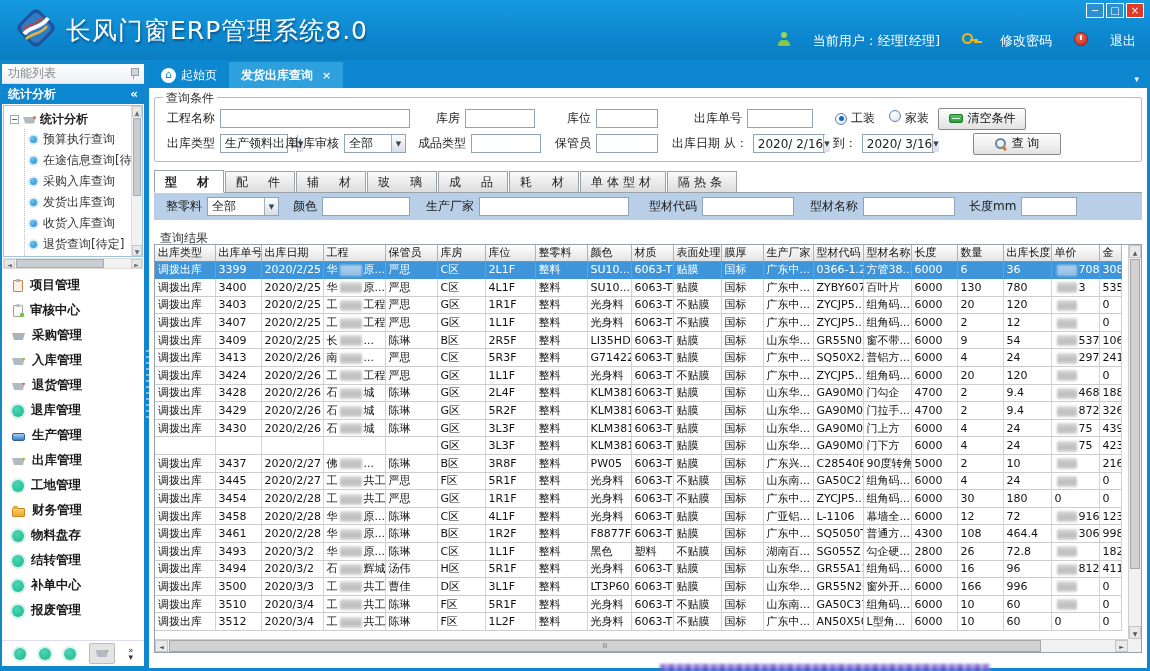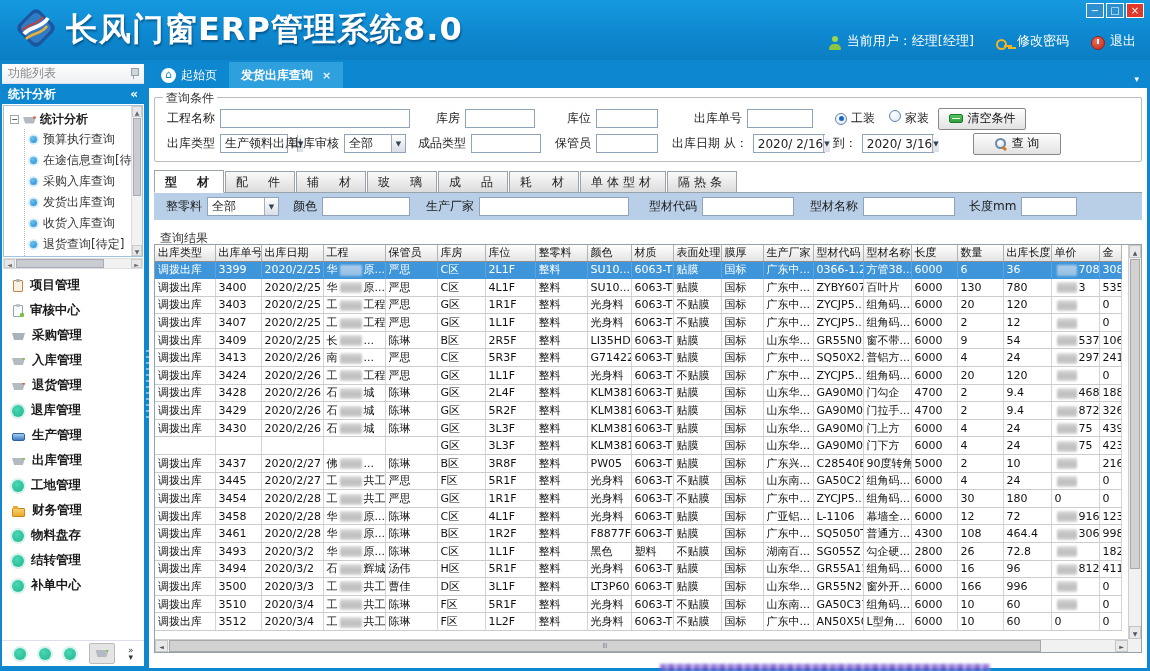--- a/index.html
+++ b/index.html
@@ -1,26 +1,26 @@
 <!DOCTYPE html>
 <html><head>
 <meta charset="utf-8">
 <style>
 *{box-sizing:border-box;margin:0;padding:0}
 body{font-family:"DejaVu Sans","Liberation Sans",sans-serif;background:#666}
 .app{position:relative;width:1150px;height:671px;background:#0d87cf;overflow:hidden}
 
 .topbar{height:60px;position:relative;display:flex;align-items:center;padding-left:14px;background:linear-gradient(180deg,#169adf,#0d87cf 60%,#0b7ec3)}
 .logo{margin-right:8px}
-.apptitle{color:#fff;font-size:32px;font-weight:bold;letter-spacing:1px;text-shadow:1px 2px 2px rgba(0,50,90,.55)}
+.apptitle{color:#fff;font-size:25px;font-weight:normal;letter-spacing:1px;text-shadow:1px 2px 2px rgba(0,50,90,.55)}
 .winbtns{position:absolute;top:3px;right:6px;display:flex;gap:2px}
 .wbtn{width:18px;height:15px;border:1px solid #fff;color:#fff;font-size:10px;line-height:13px;text-align:center;background:#2b8fd0;cursor:pointer}
 .wbtn.close{background:#e0392a}
 .userbar{position:absolute;right:14px;top:32px;display:flex;align-items:center;gap:8px;color:#fff;font-size:13px}
-.userbar .grp{display:flex;align-items:flex-end;gap:5px;margin-left:14px;cursor:pointer}
+.userbar .grp{display:flex;align-items:flex-start;gap:22px;margin-left:14px;cursor:pointer}
 .icon-person{position:relative;width:14px;height:14px;display:inline-block}
 .icon-person::before{content:"";position:absolute;top:0;left:4px;width:6px;height:6px;border-radius:50%;background:#9ed34f}
 .icon-person::after{content:"";position:absolute;bottom:0;left:1px;width:12px;height:6px;border-radius:5px 5px 1px 1px;background:#8cc63e}
 .icon-key{position:relative;width:16px;height:12px;display:inline-block}
 .icon-key::before{content:"";position:absolute;left:0;top:1px;width:7px;height:7px;border:2px solid #efb41f;border-radius:50%}
 .icon-key::after{content:"";position:absolute;left:8px;top:7px;width:8px;height:2px;background:#efb41f;box-shadow:4px 2px 0 -0px #efb41f}
 .icon-power{position:relative;width:14px;height:14px;border-radius:50%;background:radial-gradient(circle at 35% 30%,#ef6a54,#c5281b);display:inline-block;border:1px solid #9c1d13}
 .icon-power::before{content:"";position:absolute;left:5px;top:2px;width:2px;height:5px;background:#fff}
 
 .frame{position:absolute;top:60px;left:0;right:0;bottom:0;display:flex;padding:2px 3px 3px 0}
@@ -268,20 +268,24 @@
             <span class="mlabel">物料盘存</span>
           </div>
           <div class="mitem">
             <span class="micon circle-teal"></span>
             <span class="mlabel">结转管理</span>
           </div>
           <div class="mitem">
             <span class="micon circle-teal"></span>
             <span class="mlabel">补单中心</span>
           </div>
+          <div class="mitem">
+            <span class="micon circle-teal"></span>
+            <span class="mlabel">报废管理</span>
+          </div>
         </div>
       <div class="sb-bottom">
         <span class="dotbtn"></span>
         <span class="dotbtn"></span>
         <span class="dotbtn"></span>
         <span class="cartbtn">
             <span class="micon cart-green"></span>
           </span>
         <span class="morebtn">
           <span>»</span><br>

